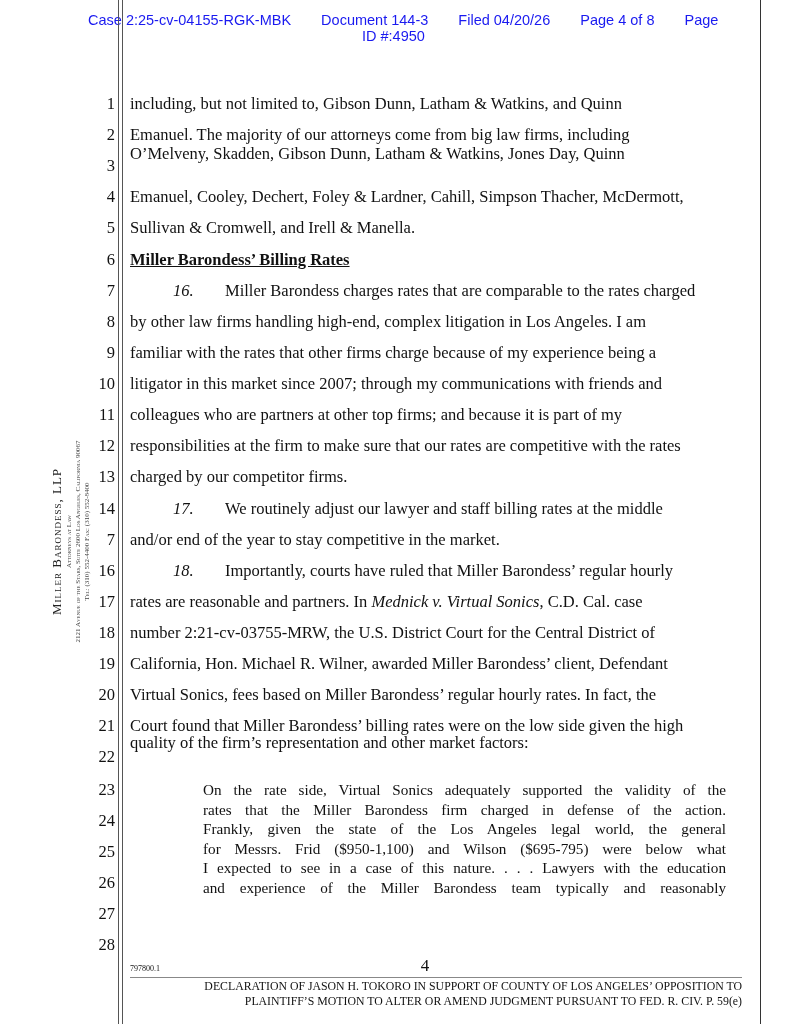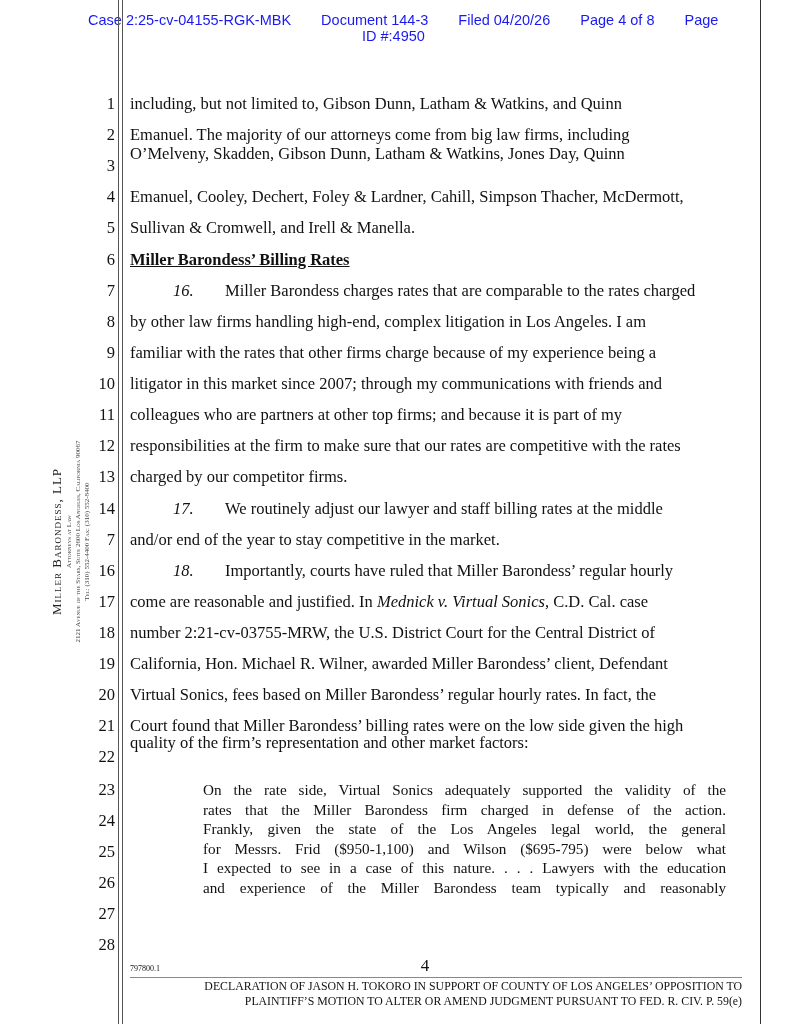--- a/index.html
+++ b/index.html
@@ -112,21 +112,21 @@
 
   <div class="line" style="top:499px">
     <span class="para-num">17.</span><span>We routinely adjust our lawyer and staff billing rates at the middle</span>
   </div>
   <div class="line" style="top:530px">and/or end of the year to stay competitive in the market.</div>
 
   <div class="line" style="top:561px">
     <span class="para-num">18.</span><span>Importantly, courts have ruled that Miller Barondess’ regular hourly</span>
   </div>
   <div class="line" style="top:592px">
-    <span>come are reasonable and justified.  In </span><i>Mednick v. Virtual Sonics</i><span>, C.D. Cal. case</span>
+    <span>rates are reasonable and partners.  In </span><i>Mednick v. Virtual Sonics</i><span>, C.D. Cal. case</span>
   </div>
   <div class="line" style="top:623px">number 2:21-cv-03755-MRW, the U.S. District Court for the Central District of</div>
   <div class="line" style="top:654px">California, Hon. Michael R. Wilner, awarded Miller Barondess’ client, Defendant</div>
   <div class="line" style="top:685px">Virtual Sonics, fees based on Miller Barondess’ regular hourly rates.   In fact, the</div>
   <div class="line" style="top:716px">Court found that Miller Barondess’ billing rates were on the low side given the high</div>
   <div class="line" style="top:733px">quality of the firm’s representation and other market factors:</div>
 </div>
 
 <div class="quote" style="top:780px">
   <span class="ql">On the rate side, Virtual Sonics adequately supported the validity of the</span>

